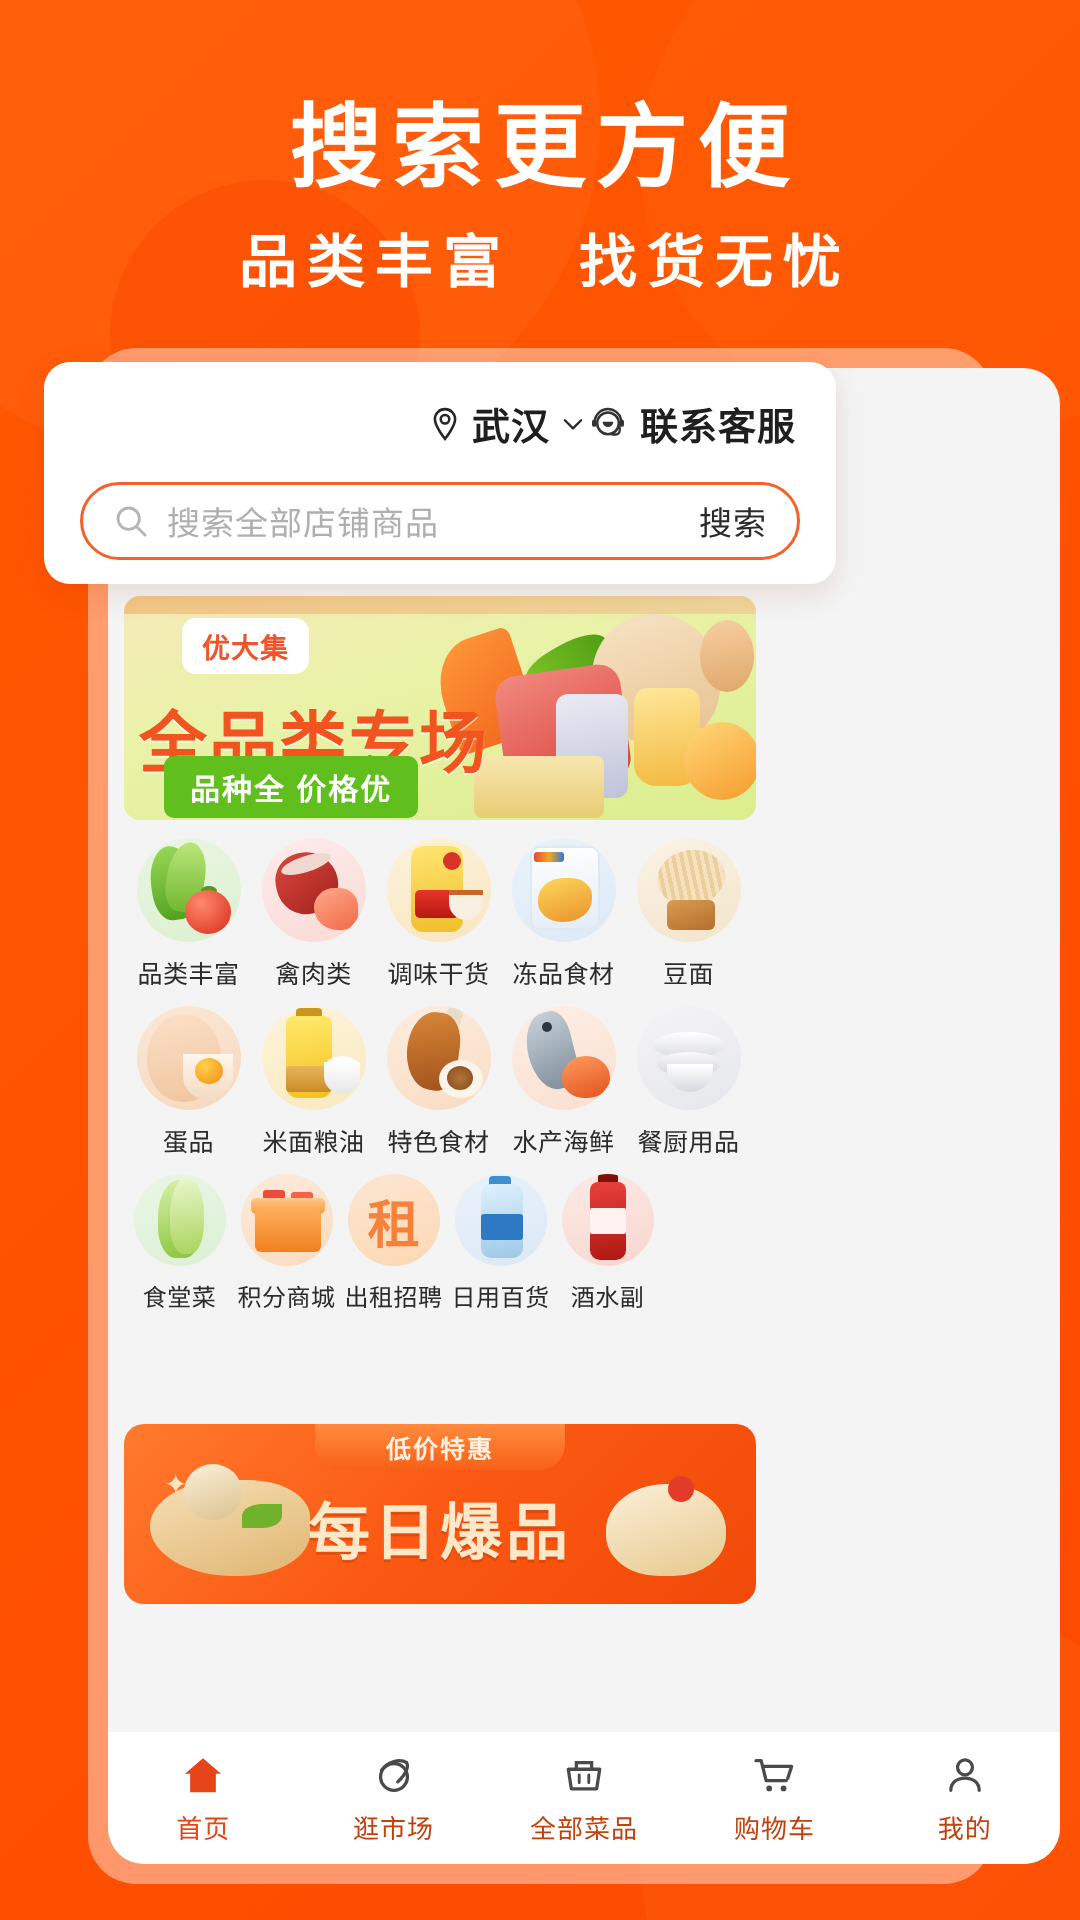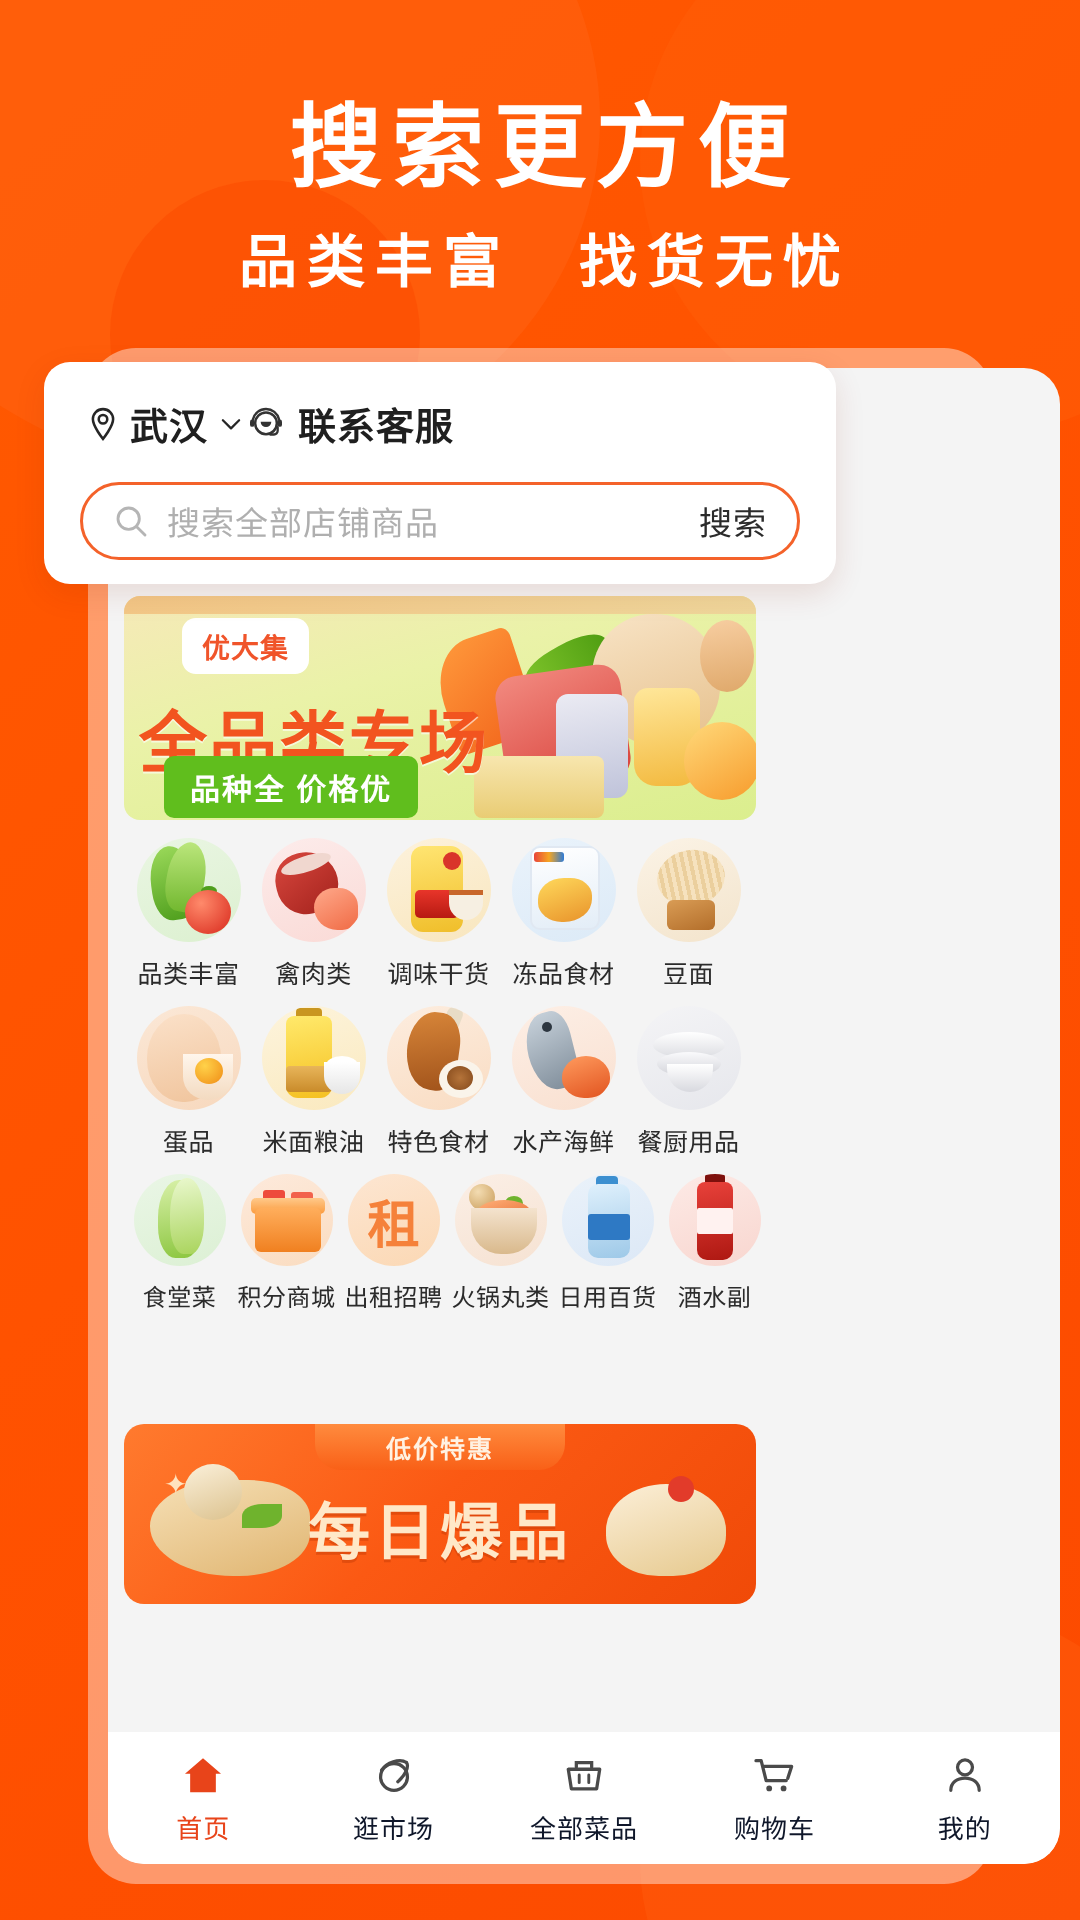--- a/index.html
+++ b/index.html
@@ -354,35 +354,35 @@
     display:flex; align-items:center;
     border-radius:0 0 36px 36px;
     z-index:8;
   }
   .nav-item {
     flex:1; display:flex; flex-direction:column;
     align-items:center; justify-content:center;
     gap:10px;
   }
   .nav-icon { width:46px; height:46px; display:block; }
-  .nav-label { font-size:26px; color:#0f172a; letter-spacing:1px; }
+  .nav-label { font-size:26px; color:#c2410c; letter-spacing:1px; }
   .nav-item.active .nav-label { color:#E8441A; }
 
   
   .search-card {
     position:absolute; left:44px; top:362px;
     width:792px; height:222px;
     background:#FFFFFF;
     border-radius:26px;
     box-shadow:0 10px 30px rgba(140,30,0,.12);
     z-index:10;
   }
   .sc-top {
     position:absolute; left:40px; right:40px; top:34px;
-    display:flex; align-items:center; justify-content:flex-start;
+    display:flex; align-items:center; justify-content:flex-end;
   }
   .loc {
     display:flex; align-items:center; gap:8px;
     color:#1F1F1F; font-size:38px; font-weight:bold;
     letter-spacing:1px;
   }
   .svc {
     display:flex; align-items:center; gap:12px;
     color:#1F1F1F; font-size:38px; font-weight:bold;
     letter-spacing:1px;
@@ -552,29 +552,20 @@
           </div>
           <div class="cat-label">积分商城</div>
         </div>
         <div class="cat-item">
           <div class="cat-thumb t-rent">
             <span class="shape rt-char">租</span>
           </div>
           <div class="cat-label">出租招聘</div>
         </div>
         <div class="cat-item">
-          <div class="cat-thumb t-hotpot">
-            <span class="shape hp-ball"></span>
-              <span class="shape hp-green"></span>
-            <span class="shape hp-food"></span>
-              <span class="shape hp-bowl"></span>
-          </div>
-          <div class="cat-label">火锅丸类</div>
-        </div>
-        <div class="cat-item">
           <div class="cat-thumb t-daily">
             <span class="shape dl-cap"></span>
               <span class="shape dl-jug"></span>
               <span class="shape dl-lab"></span>
           </div>
           <div class="cat-label">日用百货</div>
         </div>
         <div class="cat-item">
           <div class="cat-thumb t-drink">
             <span class="shape dk-cap"></span>

